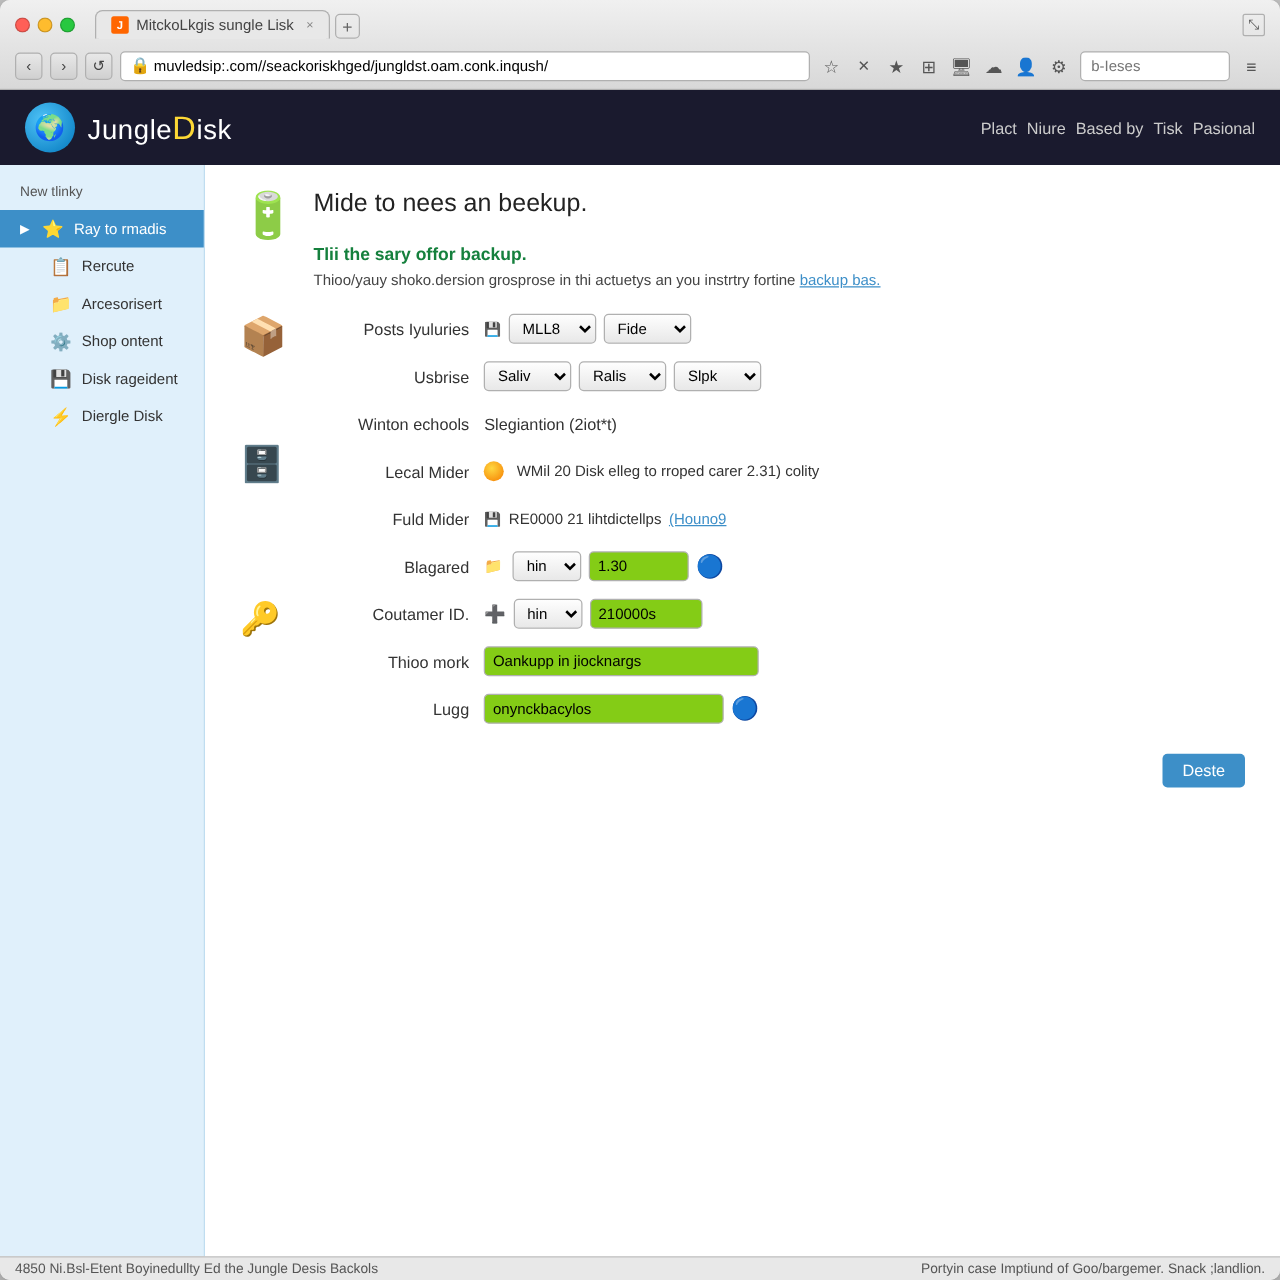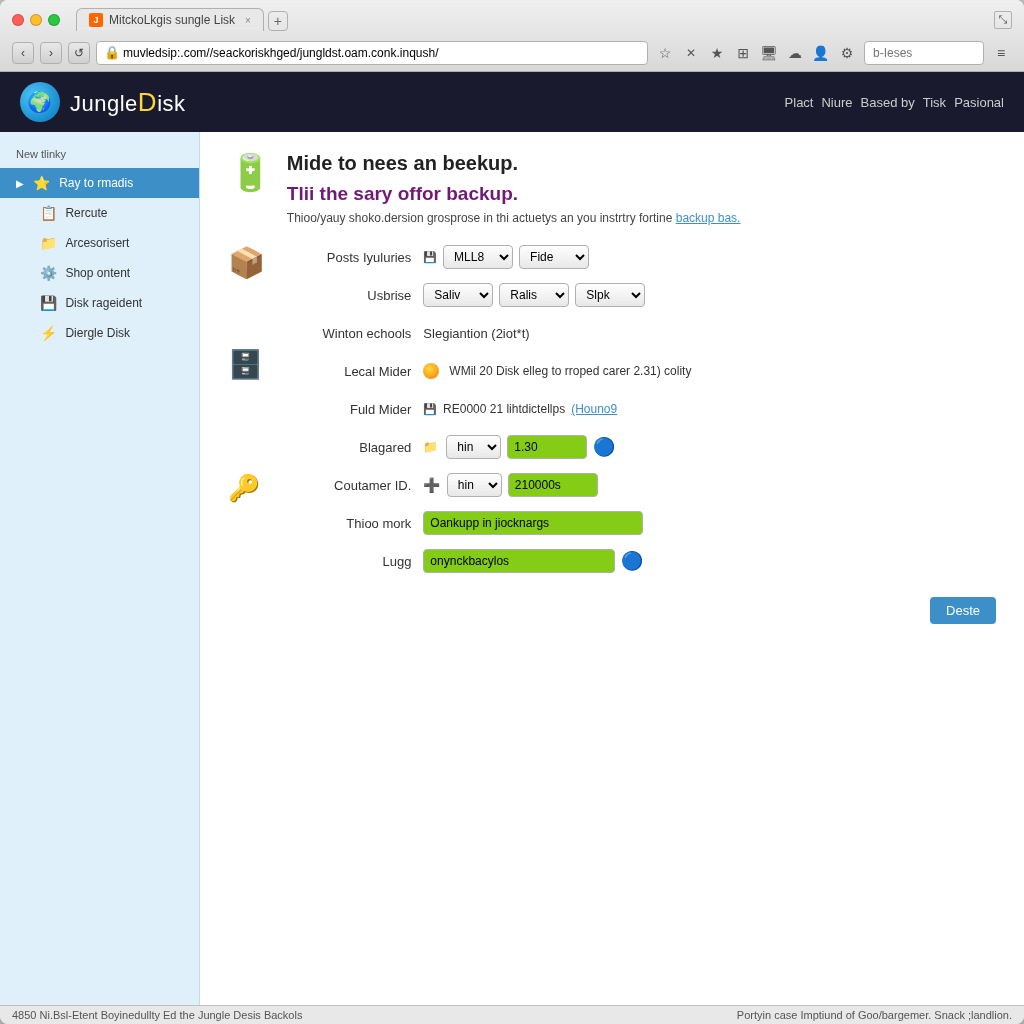--- a/index.html
+++ b/index.html
@@ -42,35 +42,35 @@
     .logo-globe { width: 40px; height: 40px; background: radial-gradient(circle at 35% 35%, #4fc3f7, #0277bd); border-radius: 50%; display: flex; align-items: center; justify-content: center; font-size: 20px; }
     .logo-text { color: white; font-size: 22px; font-weight: 300; letter-spacing: 0.5px; }
     .logo-text span { color: #fdd835; font-size: 26px; }
     .nav-links { display: flex; gap: 8px; }
     .nav-link { color: #ccc; font-size: 13px; cursor: pointer; text-decoration: none; }
 
     
     .main-layout { display: flex; flex: 1; overflow: hidden; }
 
     
-    .sidebar { width: 200px; background: #e0f0fb; border-right: 1px solid #c0ddf0; padding: 12px 0; flex-shrink: 0; }
+    .sidebar { width: 164px; background: #e0f0fb; border-right: 1px solid #c0ddf0; padding: 12px 0; flex-shrink: 0; }
     .sidebar-header { font-size: 11px; color: #555; padding: 4px 16px 8px; font-weight: 500; }
     .sidebar-item { display: flex; align-items: center; gap: 8px; padding: 7px 16px; cursor: pointer; font-size: 13px; color: #333; }
     .sidebar-item.active { background: #3d8fc8; color: white; }
     .sidebar-item.active .si-icon { color: white; }
     .sidebar-item .si-arrow { font-size: 10px; margin-right: 2px; }
     .si-icon { font-size: 14px; color: #555; }
     .si-label { font-size: 12px; }
 
     
     .content-area { flex: 1; padding: 20px 28px; overflow-y: auto; background: white; position: relative; }
 
     .page-header { display: flex; align-items: flex-start; gap: 14px; margin-bottom: 16px; }
-    .header-title { font-size: 20px; font-weight: bold; color: #222; margin-bottom: 8px; }
-    .header-subtitle { font-size: 19px; font-weight: bold; color: #701a75; margin-bottom: 4px; }
+    .header-title { font-size: 20px; font-weight: normal; color: #222; margin-bottom: 20px; }
+    .header-subtitle { font-size: 14px; font-weight: bold; color: #15803d; margin-bottom: 4px; }
     .header-desc { font-size: 12px; color: #444; line-height: 1.5; }
     .header-desc a { color: #3d8fc8; }
 
     .form-table { flex: 1; }
     .form-row { display: flex; align-items: center; gap: 12px; margin-bottom: 10px; min-height: 28px; }
     .form-label { width: 130px; font-size: 13px; color: #333; flex-shrink: 0; text-align: right; }
     .form-controls { display: flex; align-items: center; gap: 6px; flex-wrap: wrap; }
 
     .form-select { height: 24px; border: 1px solid #b0b0b0; border-radius: 4px; padding: 0 6px; font-size: 12px; background: linear-gradient(to bottom, #fefefe, #e8e8e8); cursor: pointer; min-width: 70px; }
     .form-input { height: 24px; border: 1px solid #b0b0b0; border-radius: 4px; padding: 0 6px; font-size: 12px; background: #84cc16; min-width: 80px; }

